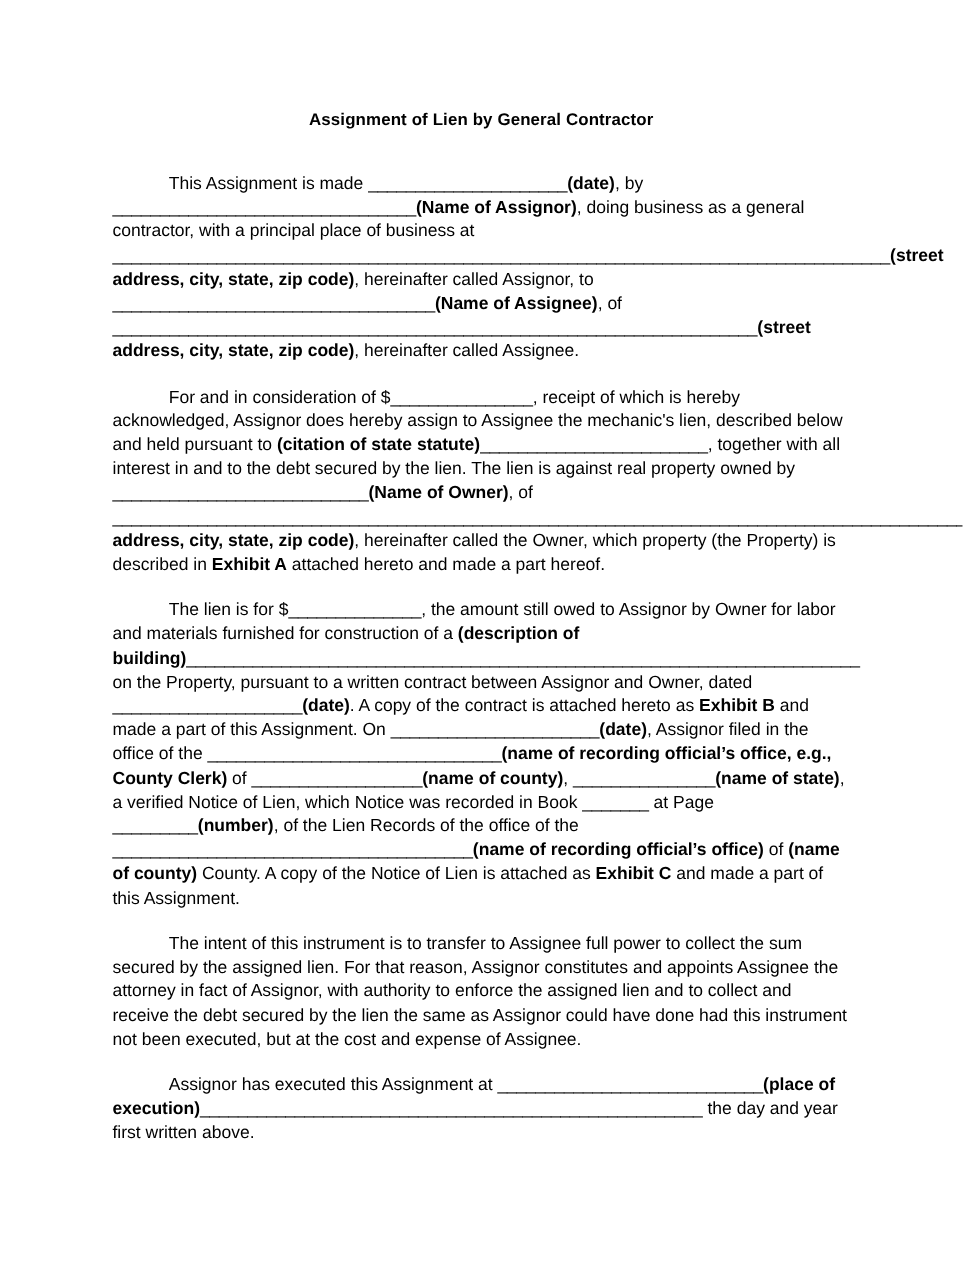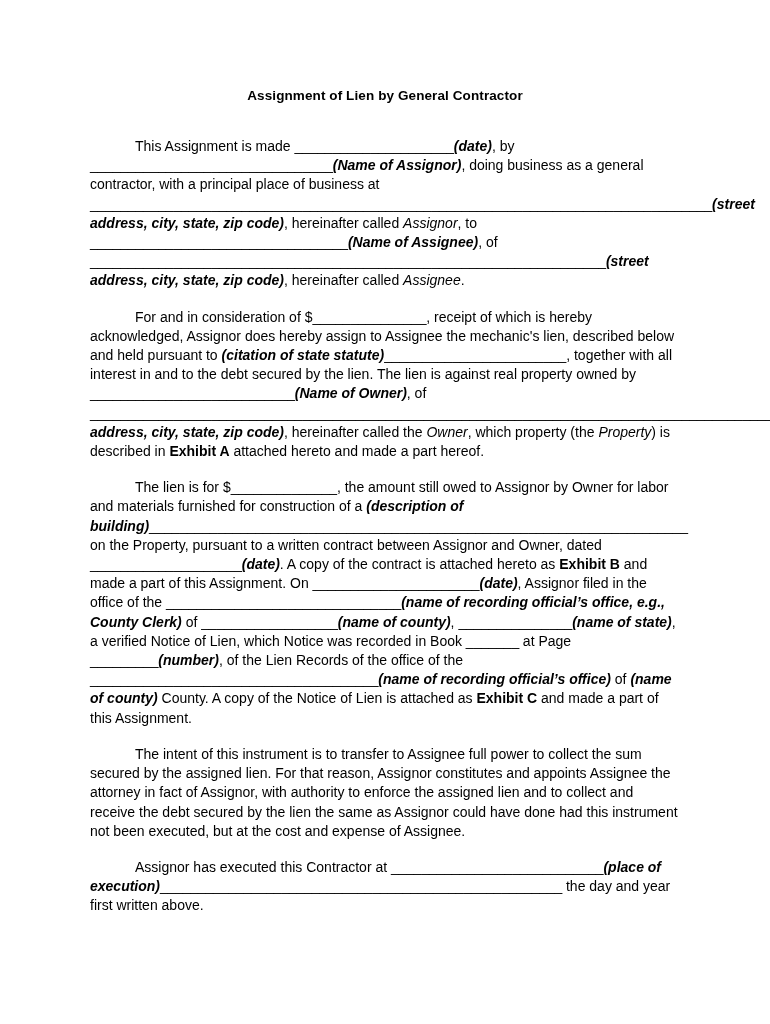--- a/index.html
+++ b/index.html
@@ -34,28 +34,26 @@
     margin: 0 0 17px 0;
     text-align: left;
     text-indent: 0;
   }
   p.para .indent {
     display: inline-block;
     width: 45px;
   }
   .bi {
     font-weight: bold;
-    font-style: italic;
   }
   .b {
     font-weight: bold;
     text-align: center;
   }
   .i {
-    font-style: italic;
   }
   .blank {
     letter-spacing: -0.2px;
     margin-top: 20px;
   }
 </style>
 </head>
 <body>
 
 <div class="page">
@@ -72,16 +70,16 @@
 
   <p class="para">
     <span class="indent"></span><span>The lien is for $</span><span class="blank">______________</span><span>, the amount still owed to Assignor by Owner for labor and materials furnished for construction of a </span><span class="bi">(description of building)</span><span class="blank">_________</span><span class="blank">______________________________________________________________</span><span> on the Property, pursuant to a written contract between Assignor and Owner, dated </span><span class="blank">____________________</span><span class="bi">(date)</span><span>. A copy of the contract is attached hereto as </span><span class="b">Exhibit B</span><span> and made a part of this Assignment. On </span><span class="blank">______________________</span><span class="bi">(date)</span><span>, Assignor filed in the office of the </span><span class="blank">_______________________________</span><span class="bi">(name of recording official’s office, e.g., County Clerk)</span><span> of </span><span class="blank">__________________</span><span class="bi">(name of county)</span><span>, </span><span class="blank">_______________</span><span class="bi">(name of state)</span><span>, a verified Notice of Lien, which Notice was recorded in Book </span><span class="blank">_______</span><span> at Page </span><span class="blank">_________</span><span class="bi">(number)</span><span>, of the Lien Records of the office of the </span><span class="blank">____________________</span><span class="blank">__________________</span><span class="bi">(name of recording official’s office)</span><span> of </span><span class="bi">(name of county)</span><span> County. A copy of the Notice of Lien is attached as </span><span class="b">Exhibit C</span><span> and made a part of this Assignment.</span>
   </p>
 
   <p class="para">
     <span class="indent"></span><span>The intent of this instrument is to transfer to Assignee full power to collect the sum secured by the assigned lien. For that reason, Assignor constitutes and appoints Assignee the attorney in fact of Assignor, with authority to enforce the assigned lien and to collect and receive the debt secured by the lien the same as Assignor could have done had this instrument not been executed, but at the cost and expense of Assignee.</span>
   </p>
 
   <p class="para">
-    <span class="indent"></span><span>Assignor has executed this Contractor at </span><span class="blank">____________________________</span><span class="bi">(place of execution)</span><span class="blank">_____________________________________________________</span><span> the day and year first written above.</span>
+    <span class="indent"></span><span>Assignor has executed this Assignment at </span><span class="blank">____________________________</span><span class="bi">(place of execution)</span><span class="blank">_____________________________________________________</span><span> the day and year first written above.</span>
   </p>
 
 </div>
 
 </body></html>

